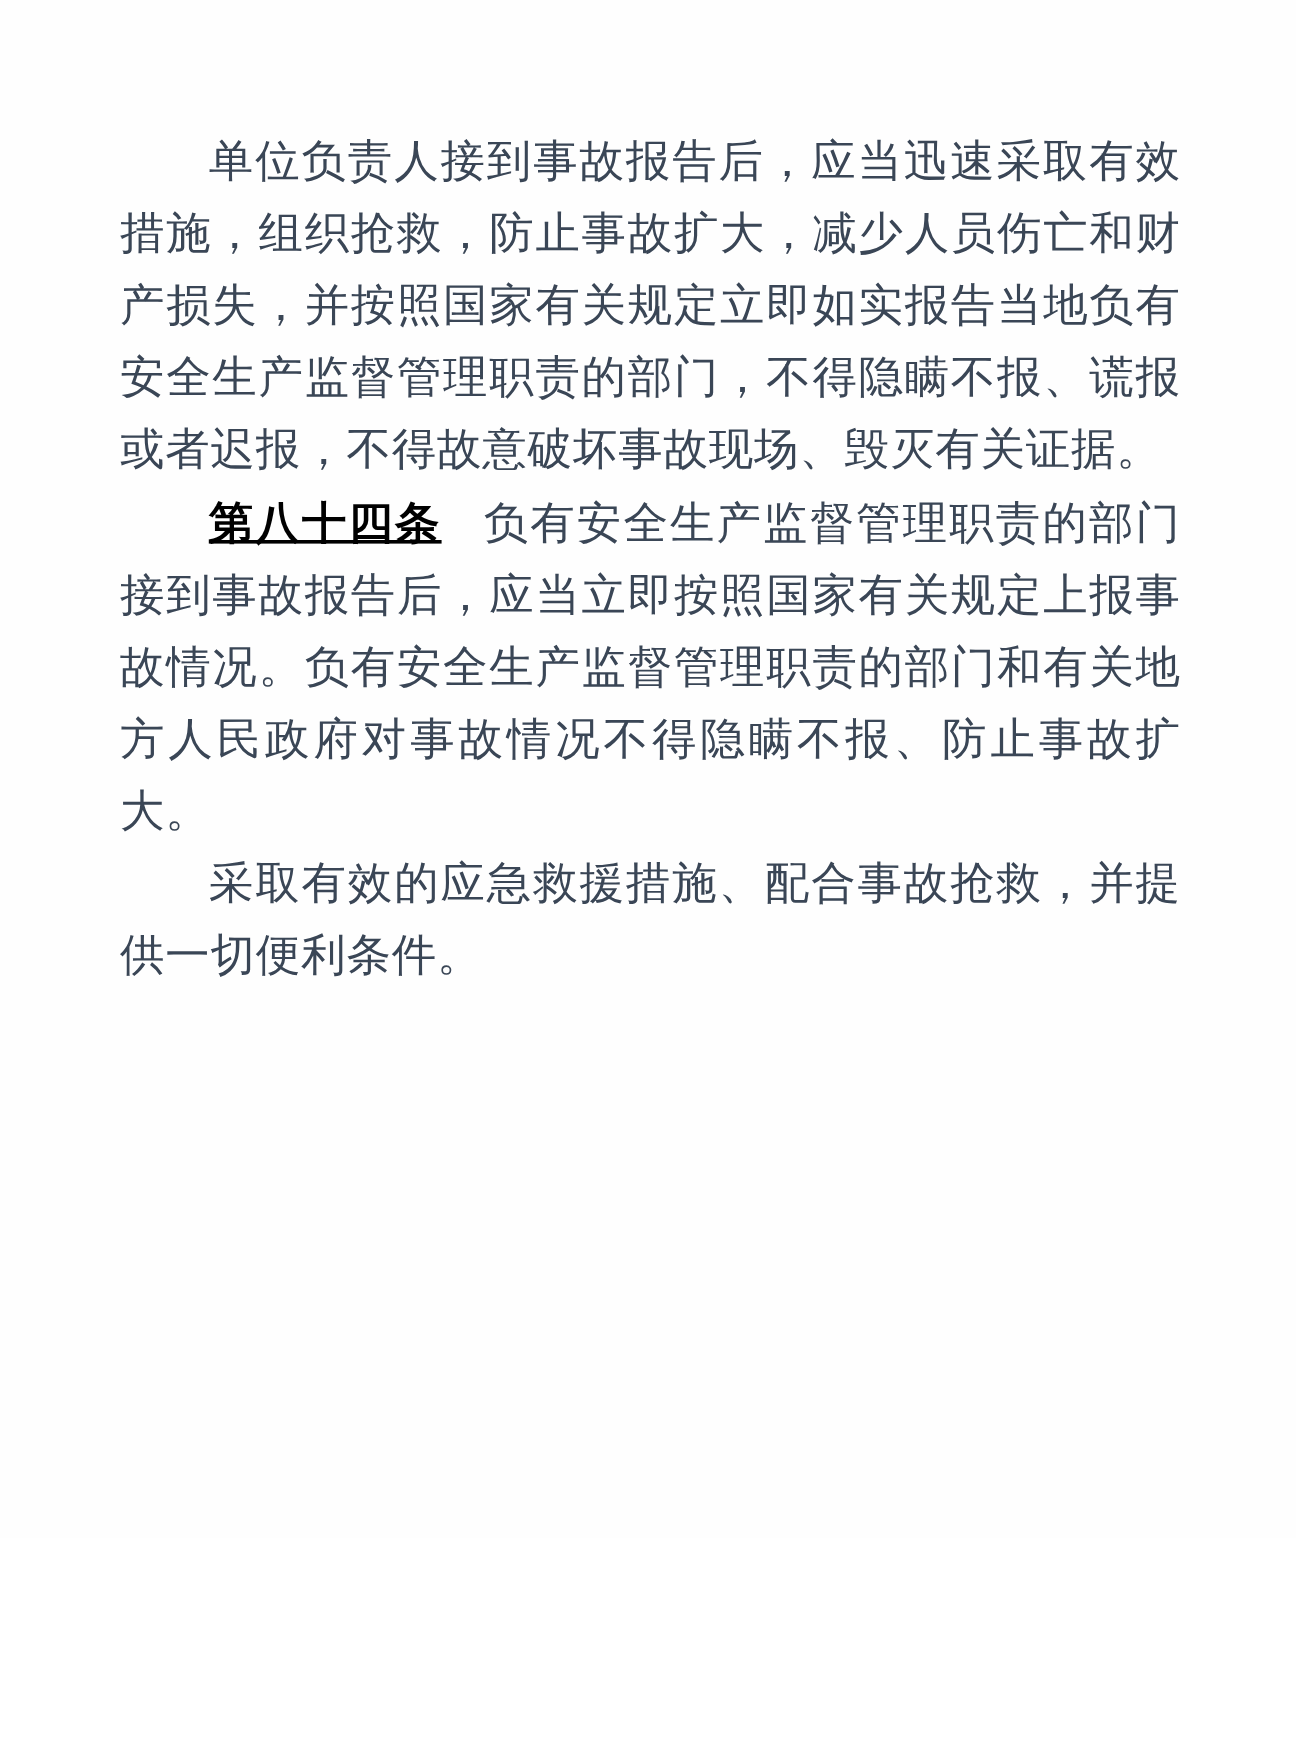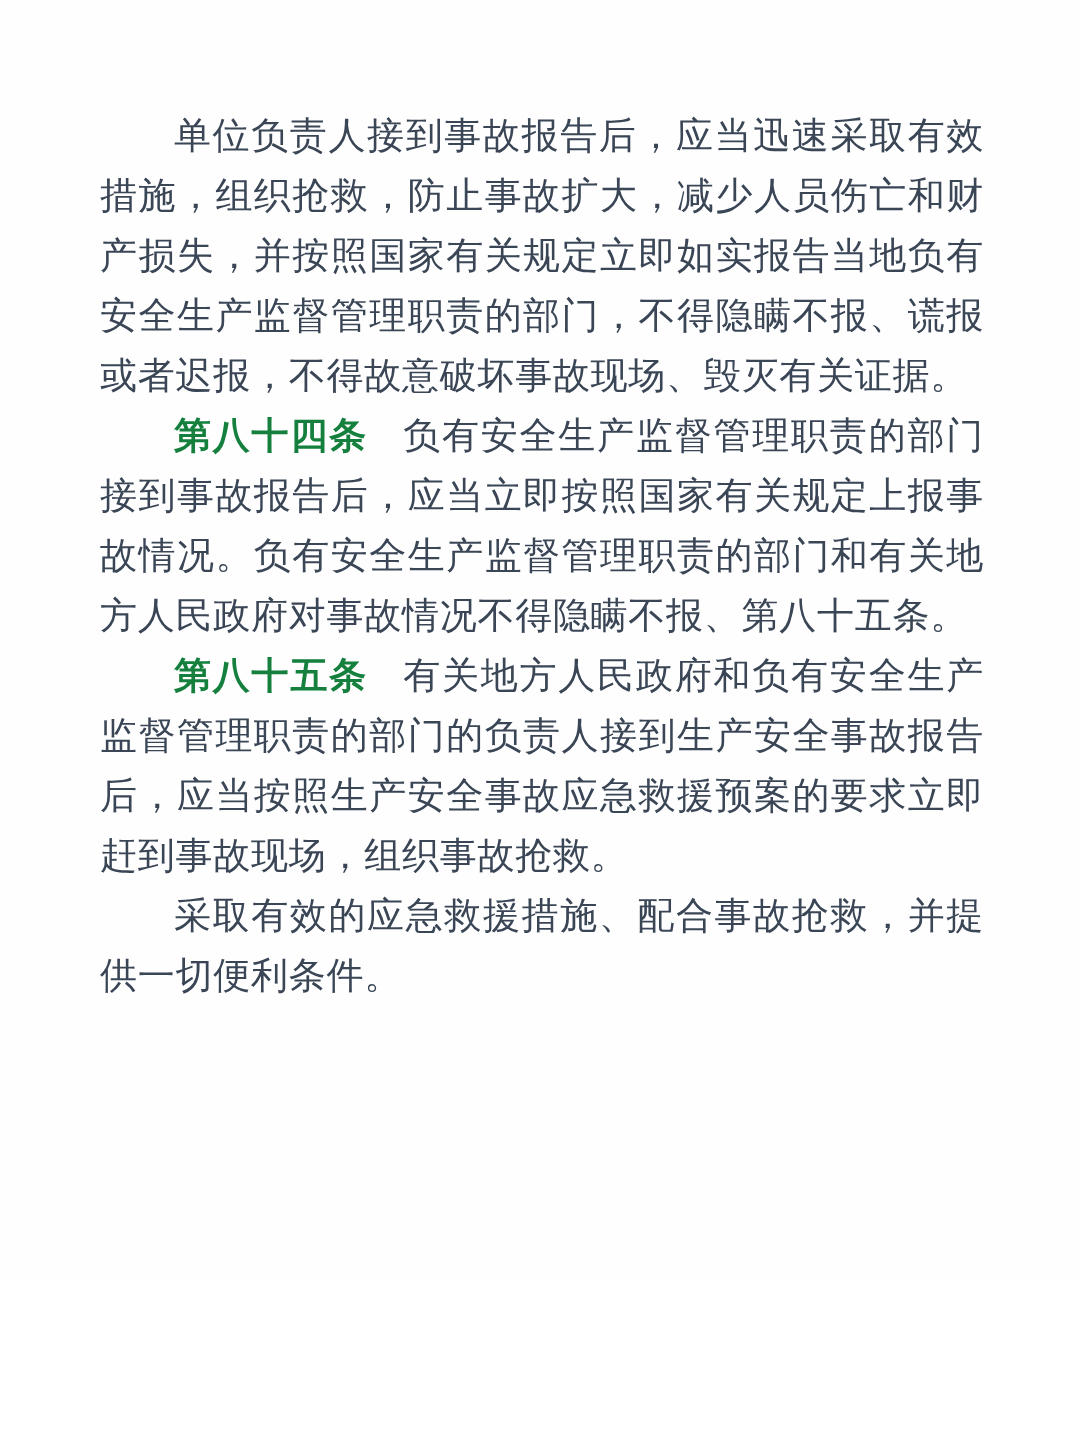--- a/index.html
+++ b/index.html
@@ -22,36 +22,34 @@
     font-size: 37px;
     line-height: 60px;
     color: #3a4656;
     text-align: justify;
     text-indent: 2em;
     letter-spacing: 0.02em;
   }
   .article-heading {
     font-family: "Liberation Sans", "DejaVu Sans", sans-serif;
     font-weight: 700;
-    color: #15803d;
+    color: #000000;
     margin-right: 0.95em;
+    text-decoration: underline;
   }
 </style>
 </head>
 <body>
 
 <div class="page">
 
   <p class="para">单位负责人接到事故报告后，应当迅速采取有效措施，组织抢救，防止事故扩大，减少人员伤亡和财产损失，并按照国家有关规定立即如实报告当地负有安全生产监督管理职责的部门，不得隐瞒不报、谎报或者迟报，不得故意破坏事故现场、毁灭有关证据。</p>
 
   <p class="para">
-    <span class="article-heading">第八十四条</span><span>负有安全生产监督管理职责的部门接到事故报告后，应当立即按照国家有关规定上报事故情况。负有安全生产监督管理职责的部门和有关地方人民政府对事故情况不得隐瞒不报、第八十五条。</span>
+    <span class="article-heading">第八十四条</span><span>负有安全生产监督管理职责的部门接到事故报告后，应当立即按照国家有关规定上报事故情况。负有安全生产监督管理职责的部门和有关地方人民政府对事故情况不得隐瞒不报、防止事故扩大。</span>
   </p>
 
-  <p class="para">
-    <span class="article-heading">第八十五条</span><span>有关地方人民政府和负有安全生产监督管理职责的部门的负责人接到生产安全事故报告后，应当按照生产安全事故应急救援预案的要求立即赶到事故现场，组织事故抢救。</span>
-  </p>
 
 
 
   <p class="para">采取有效的应急救援措施、配合事故抢救，并提供一切便利条件。</p>
 
 </div>
 
 </body></html>

